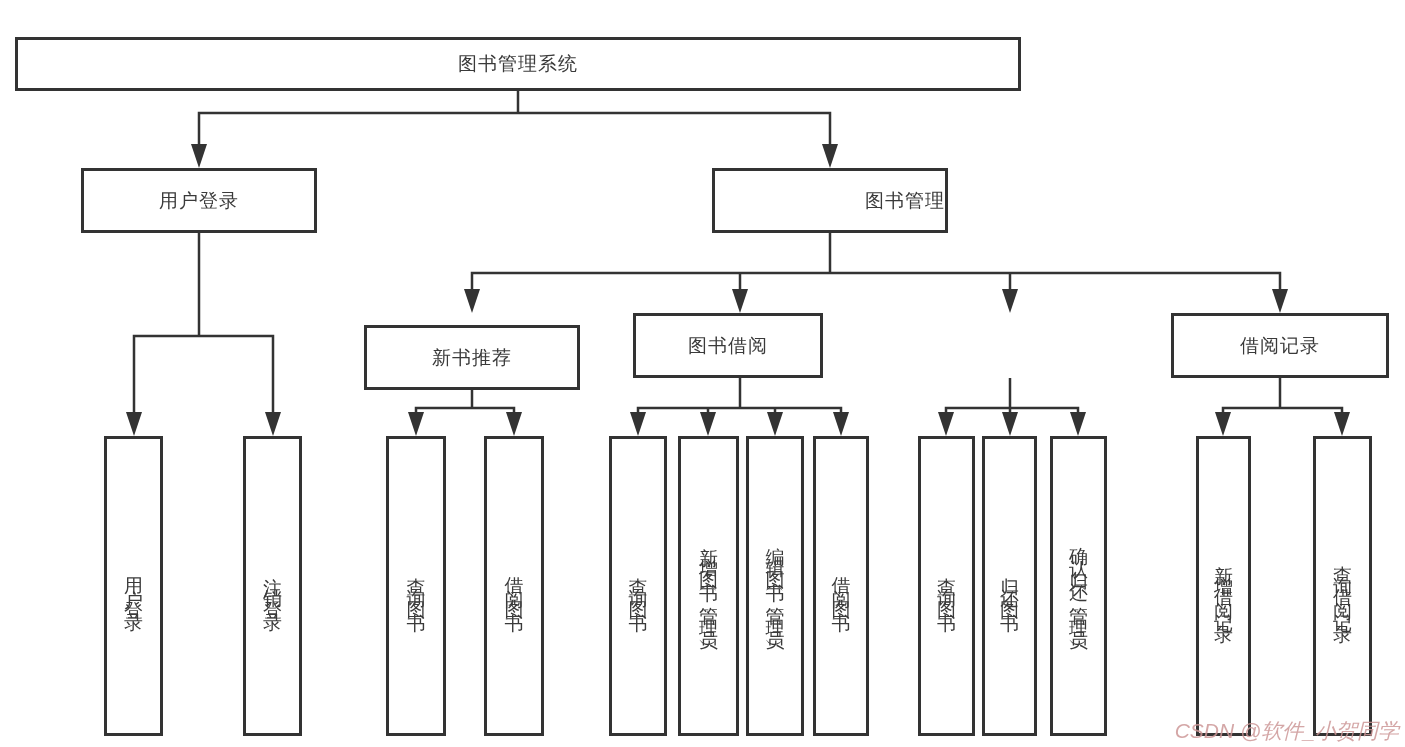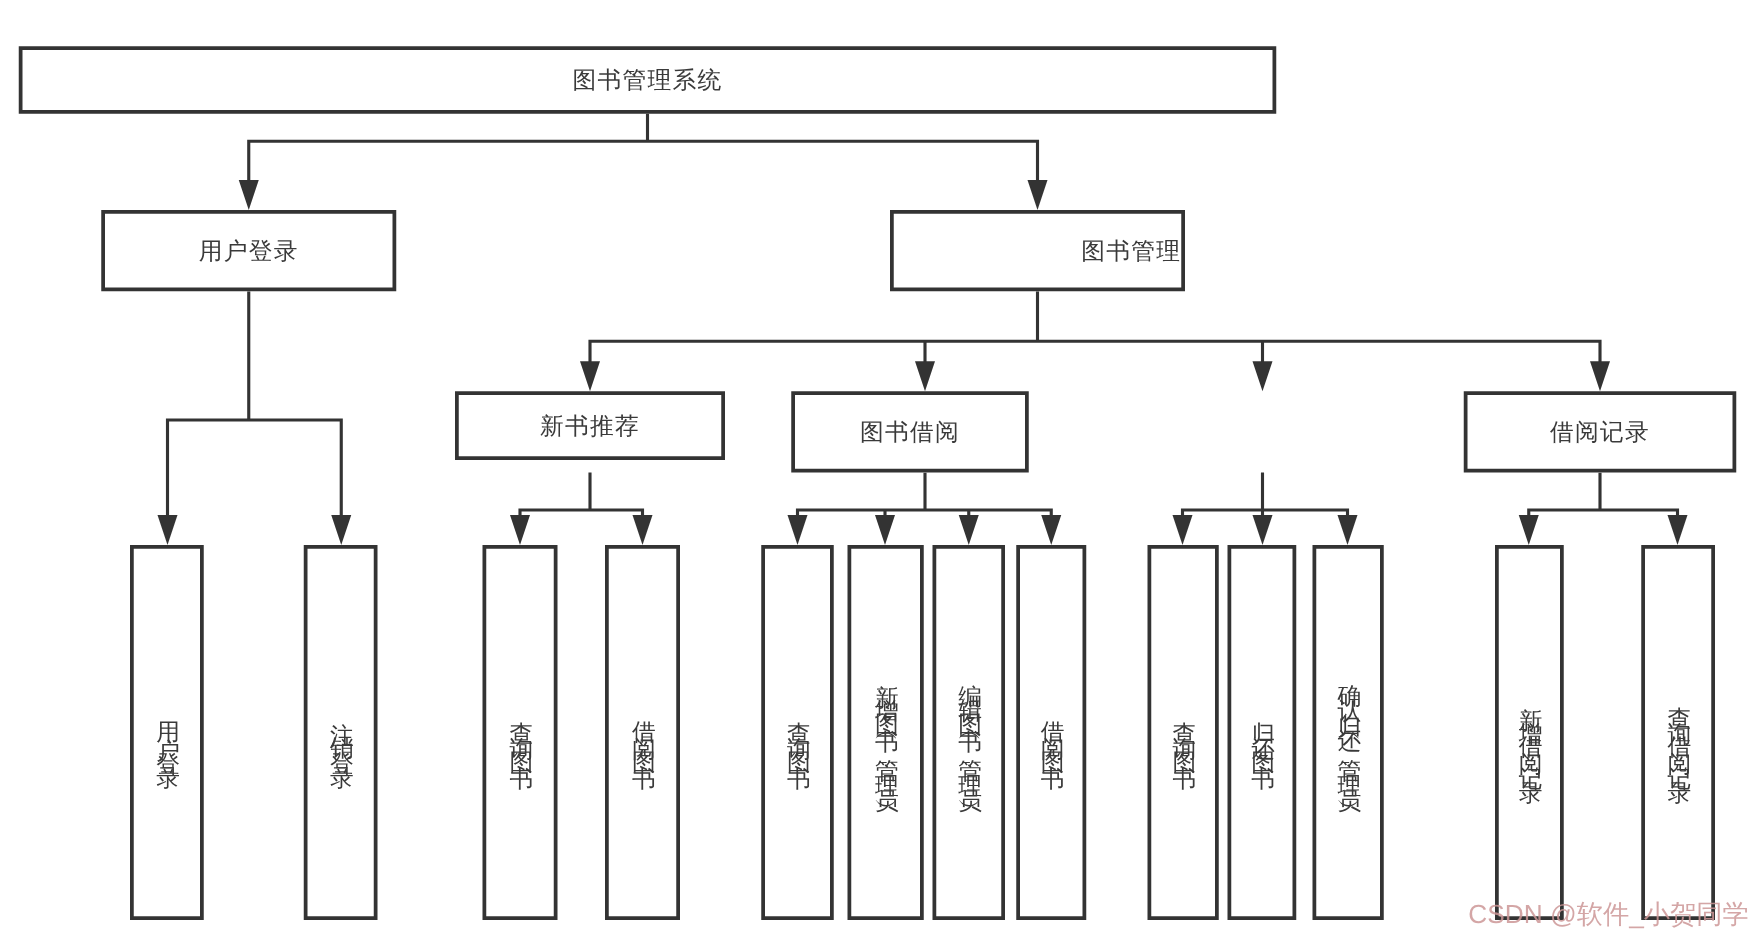--- a/index.html
+++ b/index.html
@@ -49,20 +49,21 @@
     white-space: nowrap;
   }
   #watermark {
     position: absolute;
     right: 6px;
     top: 717px;
     font-size: 21px;
     color: rgba(205, 150, 150, 0.85);
     white-space: nowrap;
     z-index: 3;
+    font-style: italic;
   }
 </style>
 </head>
 <body>
 
 <div id="canvas">
 
   <svg id="connectors" viewBox="0 0 1405 747" xmlns="http://www.w3.org/2000/svg">
     <g stroke="#333333" stroke-width="2.5" fill="none">
 
@@ -118,21 +119,21 @@
     <span>图书管理系统</span>
   </div>
 
   <div class="hbox" style="left:81px; top:168px; width:236px; height:65px;">
     <span>用户登录</span>
   </div>
   <div class="hbox" style="left:712px; top:168px; width:236px; height:65px;justify-content:flex-end;">
     <span>图书管理</span>
   </div>
 
-  <div class="hbox" style="left:364px; top:313px; width:216px; height:55px;">
+  <div class="hbox" style="left:364px; top:325px; width:216px; height:65px;">
     <span>新书推荐</span>
   </div>
   <div class="hbox" style="left:633px; top:313px; width:190px; height:65px;">
     <span>图书借阅</span>
   </div>
   <div class="hbox" style="left:1171px; top:313px; width:218px; height:65px;">
     <span>借阅记录</span>
   </div>
 
   <div class="vbox" style="left:104px; top:436px; width:59px; height:300px;">

